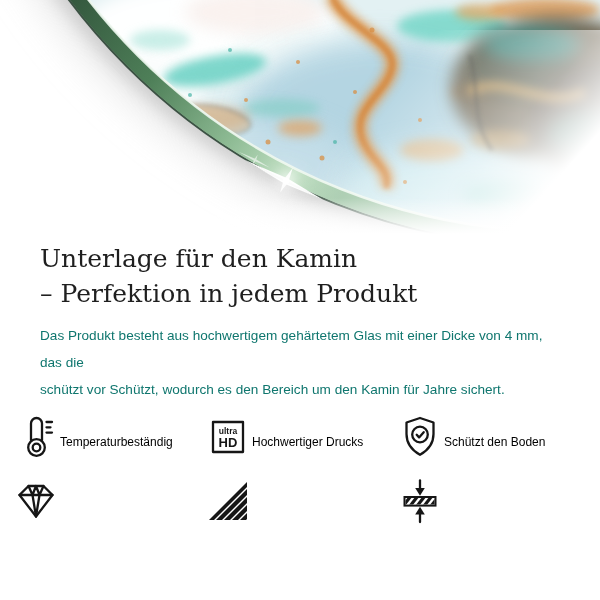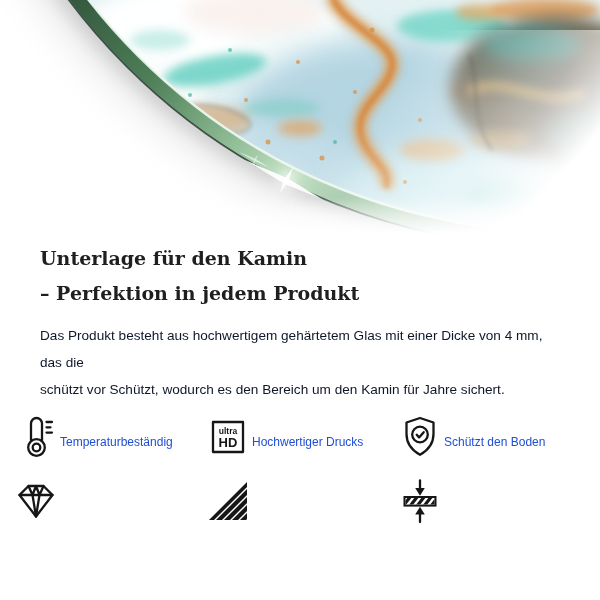--- a/index.html
+++ b/index.html
@@ -7,45 +7,45 @@
     width:600px; height:600px; background:#ffffff; overflow:hidden;
     font-family:"Liberation Sans", sans-serif;
     -webkit-font-smoothing:antialiased;
   }
   .hero { position:relative; width:600px; height:235px; overflow:hidden; background:#ffffff; }
   .hero svg { display:block; }
 
   .headline {
     margin:6px 40px 0 40px;
     font-family:"DejaVu Serif", serif;
-    font-weight:700;
-    font-size:19px;
+    font-weight:400;
+    font-size:25px;
     line-height:35px;
     color:#1f1f1f;
   }
   .intro {
     margin:11px 40px 0 40px;
     width:524px;
     font-size:13.6px;
     line-height:27px;
-    color:#0f172a;
+    color:#0f766e;
   }
   .features {
     display:grid;
     grid-template-columns:repeat(3, 1fr);
     row-gap:16px;
     padding:0 12px;
     margin-top:10px;
   }
   .feature { display:flex; align-items:center; }
   .feature .icon { width:48px; height:48px; }
   .feature .label {
     margin-top:9px;
     font-size:12px;
-    color:#1d4ed8;
+    color:#000000;
     text-align:center;
     white-space:nowrap;
   }
   .ico-stroke { fill:none; stroke:#161616; stroke-width:2.3; stroke-linecap:round; stroke-linejoin:round; }
   .ico-fill   { fill:#161616; stroke:none; }
   .ico-text   { fill:#161616; font-family:"Liberation Sans",sans-serif; font-weight:bold; text-anchor:middle; }
 </style>
 </head>
 <body>
 

